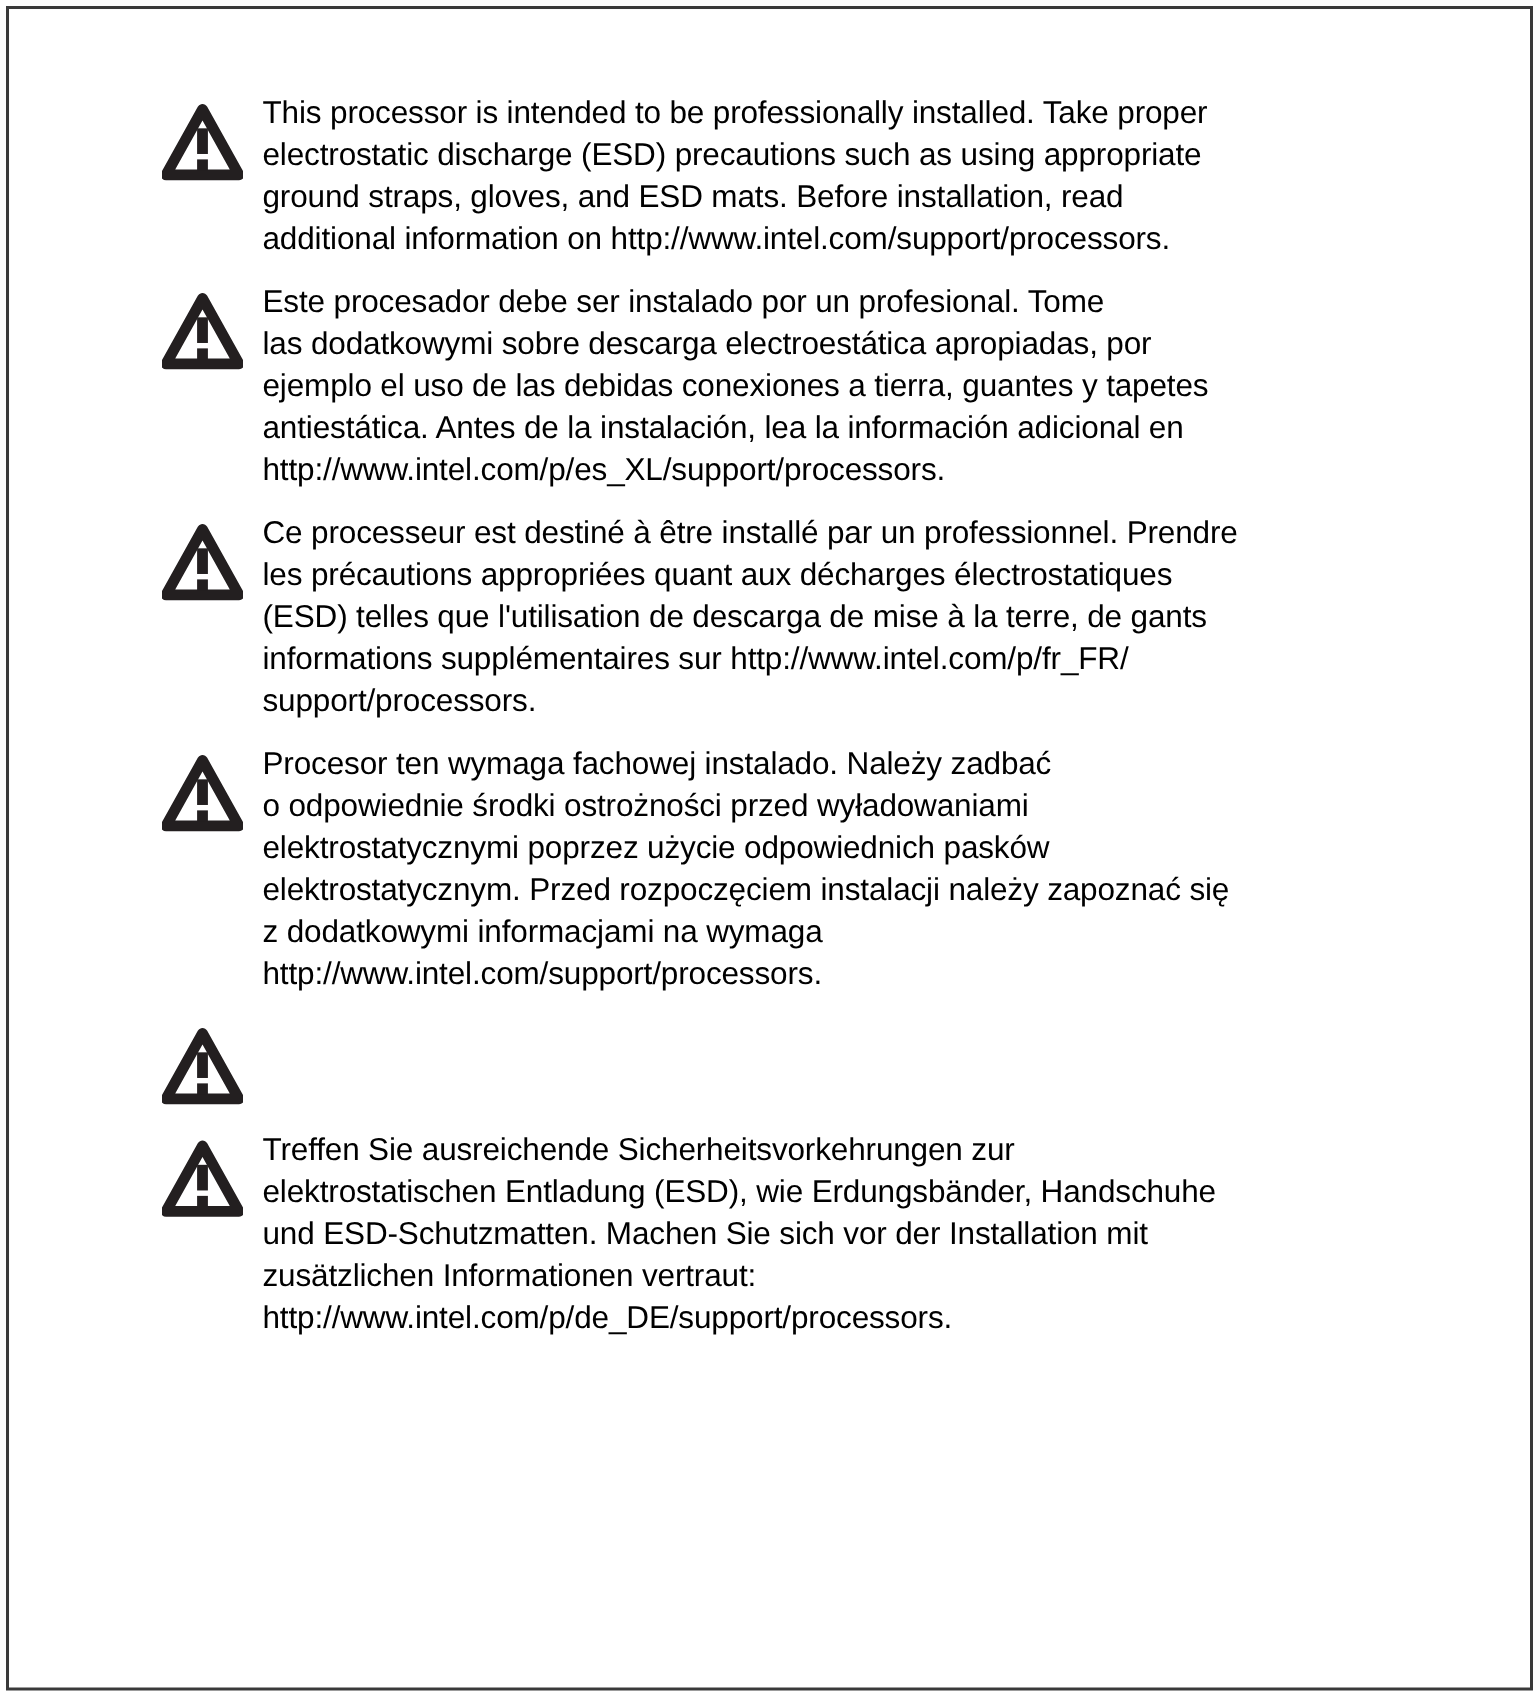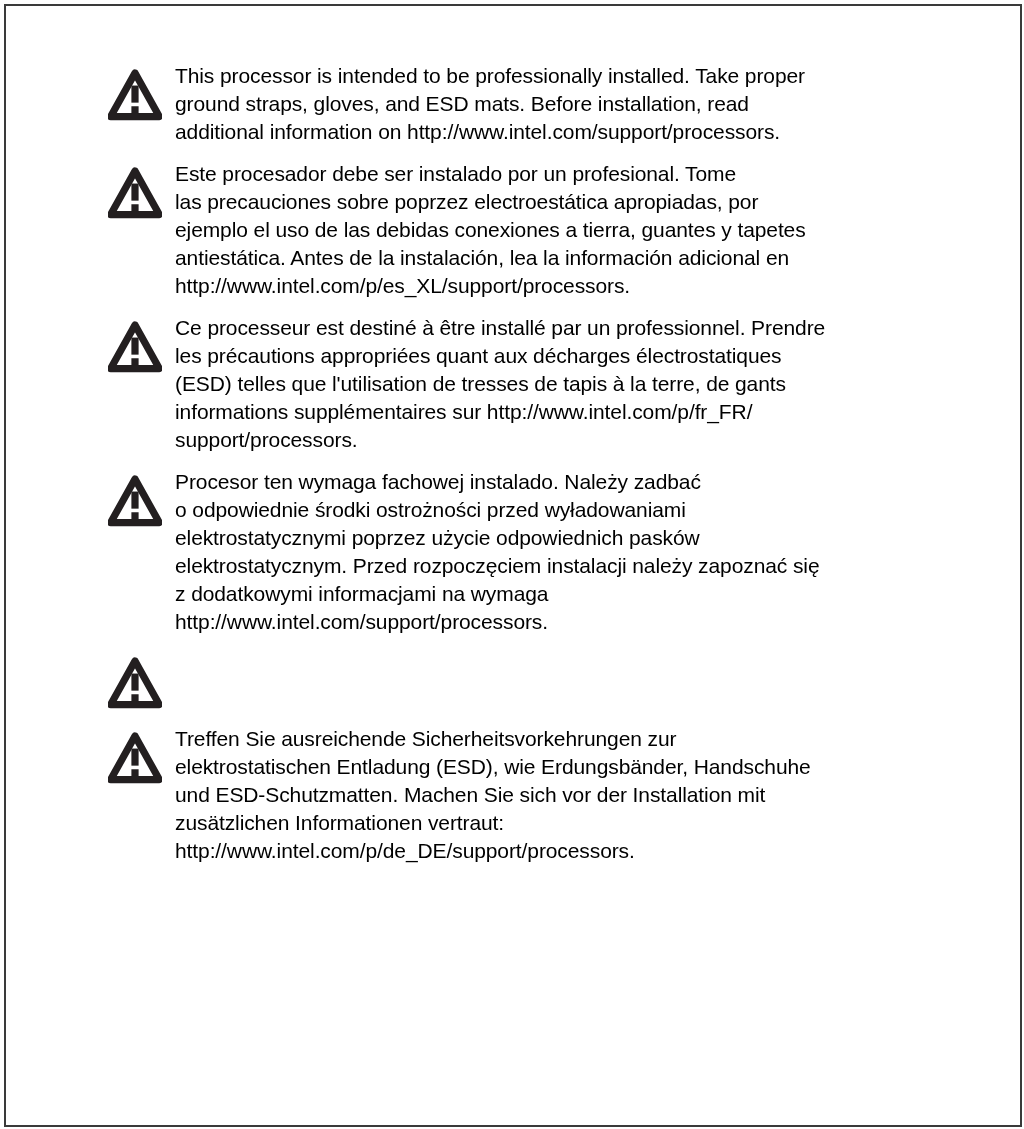--- a/index.html
+++ b/index.html
@@ -64,54 +64,55 @@
   <div class="warning">
     <span class="icon-wrap">
       <svg viewBox="0 0 60 60" aria-hidden="true">
         <path d="M30 5.5 L57 54 L3 54 Z" fill="none" stroke="#231f20" stroke-width="8" stroke-linejoin="round"></path>
         <rect x="26" y="19.5" width="8" height="19" fill="#231f20"></rect>
         <rect x="26" y="42.5" width="8" height="8" fill="#231f20"></rect>
       </svg>
     </span>
     <div class="text">
         <div class="line">This processor is intended to be professionally installed. Take proper</div>
+        <div class="line">electrostatic discharge (ESD) precautions such as using appropriate</div>
         <div class="line">ground straps, gloves, and ESD mats. Before installation, read</div>
         <div class="line">additional information on http://www.intel.com/support/processors.</div>
       </div>
   </div>
 
   <div class="warning">
     <span class="icon-wrap">
       <svg viewBox="0 0 60 60" aria-hidden="true">
         <path d="M30 5.5 L57 54 L3 54 Z" fill="none" stroke="#231f20" stroke-width="8" stroke-linejoin="round"></path>
         <rect x="26" y="19.5" width="8" height="19" fill="#231f20"></rect>
         <rect x="26" y="42.5" width="8" height="8" fill="#231f20"></rect>
       </svg>
     </span>
     <div class="text">
         <div class="line">Este procesador debe ser instalado por un profesional. Tome</div>
-        <div class="line">las precauciones sobre poprzez electroestática apropiadas, por</div>
+        <div class="line">las dodatkowymi sobre descarga electroestática apropiadas, por</div>
         <div class="line">ejemplo el uso de las debidas conexiones a tierra, guantes y tapetes</div>
         <div class="line">antiestática. Antes de la instalación, lea la información adicional en</div>
         <div class="line">http://www.intel.com/p/es_XL/support/processors.</div>
       </div>
   </div>
 
   <div class="warning">
     <span class="icon-wrap">
       <svg viewBox="0 0 60 60" aria-hidden="true">
         <path d="M30 5.5 L57 54 L3 54 Z" fill="none" stroke="#231f20" stroke-width="8" stroke-linejoin="round"></path>
         <rect x="26" y="19.5" width="8" height="19" fill="#231f20"></rect>
         <rect x="26" y="42.5" width="8" height="8" fill="#231f20"></rect>
       </svg>
     </span>
     <div class="text">
         <div class="line">Ce processeur est destiné à être installé par un professionnel. Prendre</div>
         <div class="line">les précautions appropriées quant aux décharges électrostatiques</div>
-        <div class="line">(ESD) telles que l'utilisation de tresses de tapis à la terre, de gants</div>
+        <div class="line">(ESD) telles que l'utilisation de descarga de mise à la terre, de gants</div>
         <div class="line">informations supplémentaires sur http://www.intel.com/p/fr_FR/</div>
         <div class="line">support/processors.</div>
       </div>
   </div>
 
   <div class="warning">
     <span class="icon-wrap">
       <svg viewBox="0 0 60 60" aria-hidden="true">
         <path d="M30 5.5 L57 54 L3 54 Z" fill="none" stroke="#231f20" stroke-width="8" stroke-linejoin="round"></path>
         <rect x="26" y="19.5" width="8" height="19" fill="#231f20"></rect>

